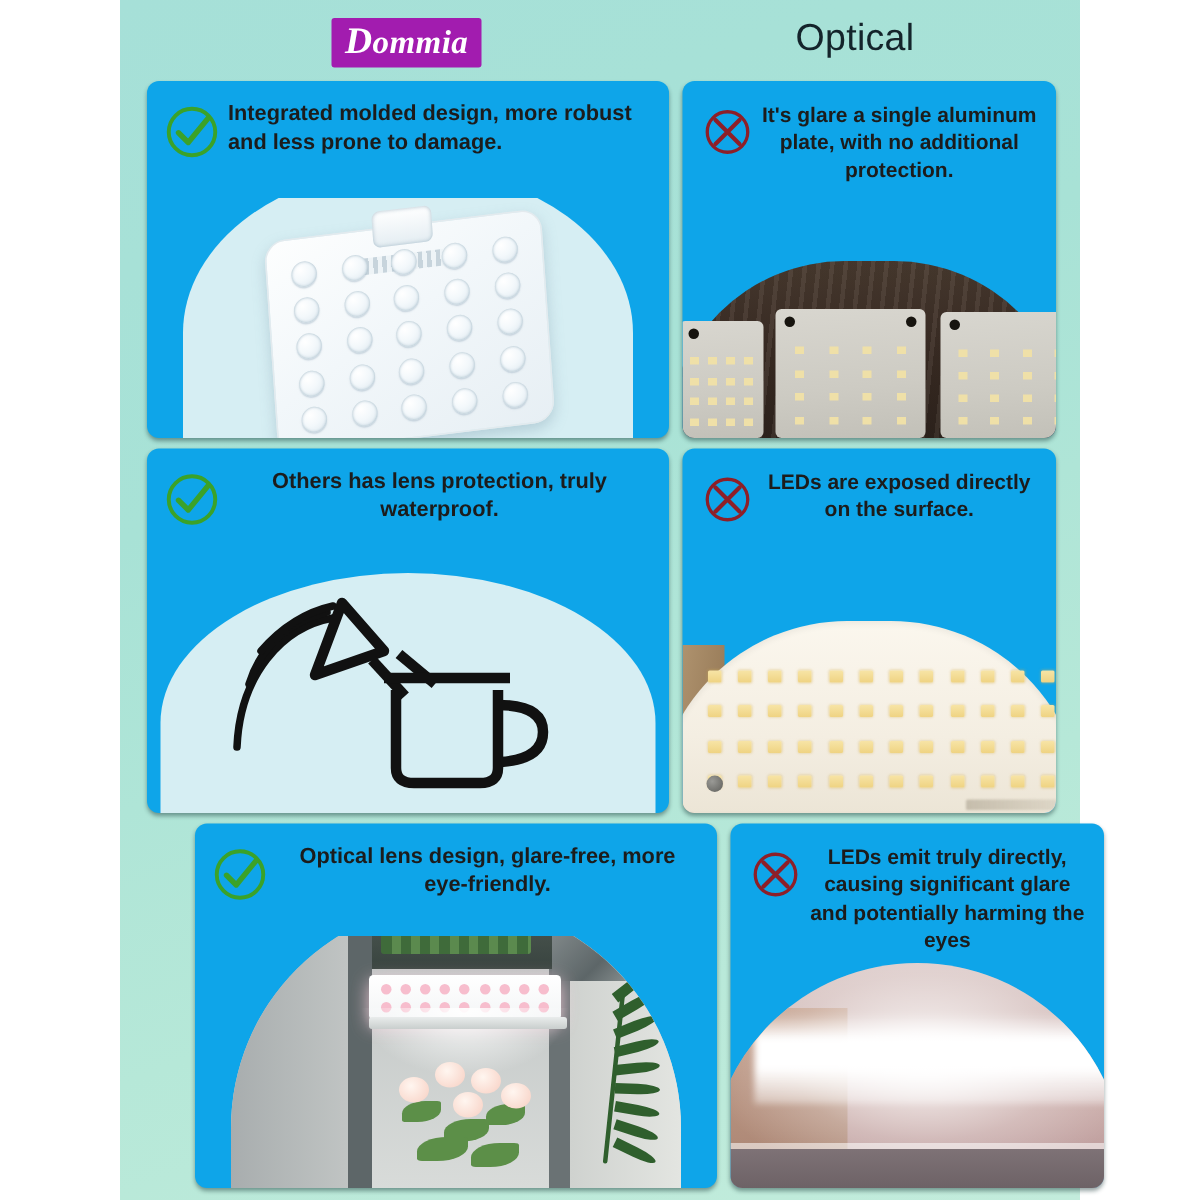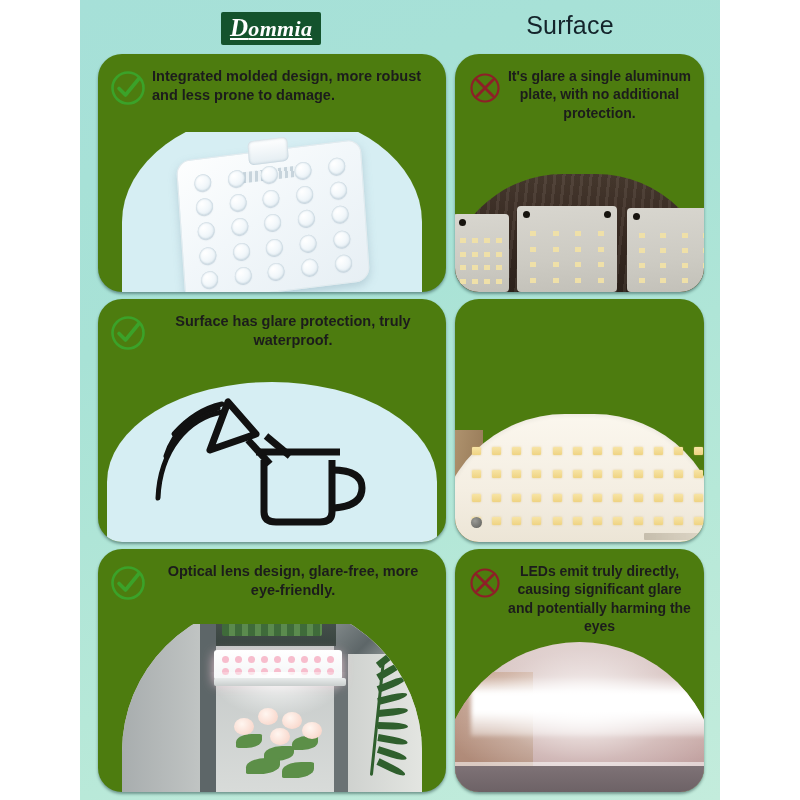--- a/index.html
+++ b/index.html
@@ -16,56 +16,55 @@
     position:absolute;left:80px;top:0;width:640px;height:800px;
     background:linear-gradient(160deg,#a6e0d8 0%,#a8e2d6 35%,#b6e8d8 70%,#c3ecdc 100%);
   }
 
   
   .header{
     position:absolute;left:80px;top:0;width:640px;height:48px;
   }
   .logo{
     position:absolute;left:141px;top:12px;
-    background:#14532d;
+    background:#a21caf;
     padding:3px 9px 5px 9px;
     border-radius:2px;
     color:#ffffff;
     font-family:"Liberation Serif",serif;
     font-size:22px;
     font-weight:700;
     font-style:italic;
     letter-spacing:0.3px;
     line-height:1;
-    text-decoration:underline;
   }
   .logo .cap{font-size:25px;}
   .others-title{
     position:absolute;left:370px;top:11px;width:240px;
     text-align:center;
     color:#14242b;
     font-size:25px;
     font-weight:400;
     letter-spacing:0.2px;
   }
 
   
   .grid{position:absolute;left:80px;top:46px;width:640px;height:754px;}
   .card{
     position:absolute;
-    background:#4d7c0f;
-    border-radius:24px;
+    background:#0ea5e9;
+    border-radius:8px;
     box-shadow:0 2px 3px rgba(20,50,50,.45);
     overflow:hidden;
   }
   .col-l{left:18px;width:348px;}
   .col-r{left:375px;width:249px;}
   .row1{top:8px;height:238px;}
   .row2{top:253px;height:243px;}
-  .row3{top:503px;height:243px;}
+  .row3{top:503px;height:243px;margin-left:32px;}
 
   
   .cap-row{display:flex;align-items:flex-start;padding:12px 12px 0 10px;}
   .badge{flex:0 0 auto;width:40px;height:40px;margin-top:2px;}
   .badge svg{display:block;width:40px;height:40px;}
   .cap-txt{
     flex:1 1 auto;
     font-size:14.5px;
     font-weight:700;
     color:#1c1c1c;
@@ -221,21 +220,21 @@
     background:rgba(255,255,255,.55);}
 </style>
 </head>
 <body>
 
 <div class="page">
   <div class="mint-bg"></div>
 
   <div class="header">
     <div class="logo"><span class="cap">D</span><span>ommia</span></div>
-    <div class="others-title">Surface</div>
+    <div class="others-title">Optical</div>
   </div>
 
   <div class="grid">
 
     <div class="card col-l row1">
       <div class="cap-row">
         <span class="badge">
           <svg viewBox="0 0 40 40">
               <circle cx="20" cy="20" r="15.5" fill="none" stroke="#3ba229" stroke-width="2.6"></circle>
               <path d="M11 20.5 L17.5 27 L31 10.5" fill="none" stroke="#3ba229" stroke-width="3.6" stroke-linecap="round" stroke-linejoin="round"></path>
@@ -367,21 +366,21 @@
     </div>
 
     <div class="card col-l row2">
       <div class="cap-row">
         <span class="badge">
           <svg viewBox="0 0 40 40">
               <circle cx="20" cy="20" r="15.5" fill="none" stroke="#3ba229" stroke-width="2.6"></circle>
               <path d="M11 20.5 L17.5 27 L31 10.5" fill="none" stroke="#3ba229" stroke-width="3.6" stroke-linecap="round" stroke-linejoin="round"></path>
             </svg>
         </span>
-        <span class="cap-txt t-center">Surface has glare protection, truly waterproof.</span>
+        <span class="cap-txt t-center">Others has lens protection, truly waterproof.</span>
       </div>
       <div class="photo" style="height:170px">
         <div class="arc wide"></div>
         <div class="can-wrap">
           <svg width="256" height="150" viewBox="0 0 256 150">
             <g fill="none" stroke="#111111" stroke-width="5" stroke-linecap="round">
               <path d="M14 108 C16 60 44 28 78 22"></path>
               <path d="M22 66 C30 40 50 24 74 18"></path>
               <path d="M30 44 C44 28 60 18 78 14"></path>
             </g>
@@ -392,20 +391,29 @@
               <path d="M120 70 L120 122 Q120 132 132 132 L176 132 Q188 132 188 122 L188 70"></path>
               <path d="M112 62 L196 62"></path>
               <path d="M188 80 Q218 80 218 98 Q218 116 190 118"></path>
             </g>
           </svg>
         </div>
       </div>
     </div>
 
     <div class="card col-r row2">
+      <div class="cap-row">
+        <span class="badge">
+          <svg viewBox="0 0 40 40">
+              <circle cx="20" cy="20" r="13.5" fill="none" stroke="#8e1f28" stroke-width="2.2"></circle>
+              <path d="M12 12 L28 28 M28 12 L12 28" fill="none" stroke="#8e1f28" stroke-width="2.8" stroke-linecap="round"></path>
+            </svg>
+        </span>
+        <span class="cap-txt t-center">LEDs are exposed directly on the surface.</span>
+      </div>
       <div class="photo" style="height:132px">
         <div class="pcb-side"></div>
         <div class="pcb-arc">
           <div class="pcb-chips">
             <s></s>
               <s></s>
               <s></s>
               <s></s>
               <s></s>
               <s></s>

